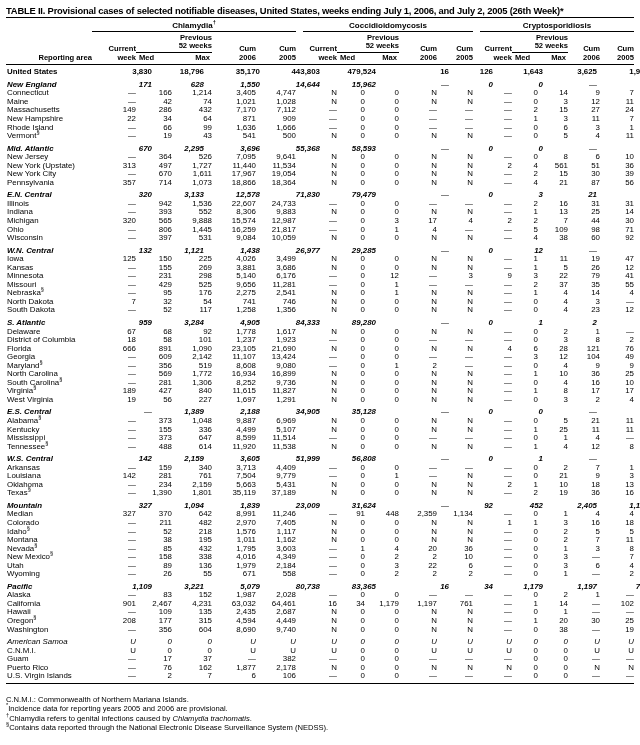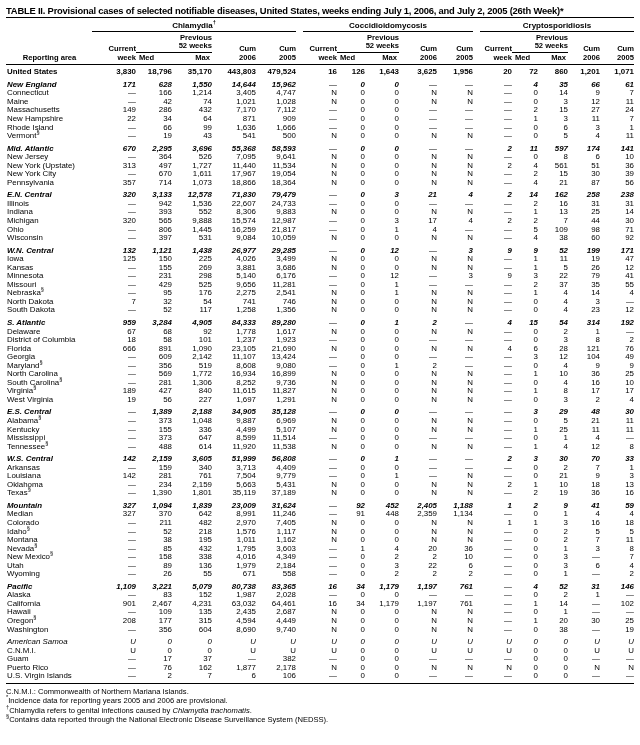--- a/index.html
+++ b/index.html
@@ -10,35 +10,35 @@
     --cols: 86px 44px 36px 40px 44px 40px 7px 34px 28px 34px 38px 36px 7px 32px 26px 30px 32px 34px;
   }
   .title { font-size:9.4px; font-weight:bold; letter-spacing:-0.2px; white-space:nowrap; line-height:11px; }
   .rule-heavy { border-top:1.6px solid #000; margin-top:1px; }
   .rule { border-top:1.2px solid #000; }
   .hrow { display:grid; grid-template-columns:var(--cols); }
   .hgroups { margin-top:3px; }
   .gname { grid-column:span 5; text-align:center; font-weight:bold; font-size:8px;
            border-bottom:1px solid #000; padding-bottom:1px; line-height:9px; }
   .hsub { align-items:end; margin-top:2px; font-size:7.6px; font-weight:bold; line-height:8.4px; }
-  .harea { align-self:end; text-align:center; padding-left:1px; }
+  .harea { align-self:end; text-align:right; padding-left:1px; }
   .hc { text-align:right; }
   .prev { grid-column:span 2; }
   .plbl { border-bottom:1px solid #000; padding-bottom:1px; }
   .mm { display:flex; justify-content:space-between; padding:1px 2px 0 3px; }
   .thead-rule { margin-top:2px; }
   .tbody { margin-top:3px; }
   .row { display:grid; grid-template-columns:var(--cols); font-size:7.9px; line-height:8.55px; }
   .row.gap { margin-top:4px;font-style:italic; }
-  .row.bold { font-weight:bold; }
+  .row.bold { font-weight:bold;gap:16px; }
   .row .a { text-align:left; padding-left:1px; white-space:nowrap; }
   .row .n { text-align:right; white-space:nowrap; }
   sup { font-size:5.6px; vertical-align:super; line-height:0; }
   .table-end { margin-top:2px; }
-  .footnotes { margin-top:3px; font-size:7.6px; line-height:9.4px; }
+  .footnotes { margin-top:11px; font-size:7.6px; line-height:9.4px; }
   .fn-line { white-space:nowrap; }
   .legend span { margin-right:15px; }
   .fn-line i { font-style:italic; }
 </style>
 </head>
 <body>
 
 <div class="page">
 
   <div class="title">TABLE II. Provisional cases of selected notifiable diseases, United States, weeks ending July 1, 2006, and July 2, 2005 (26th Week)*</div>

